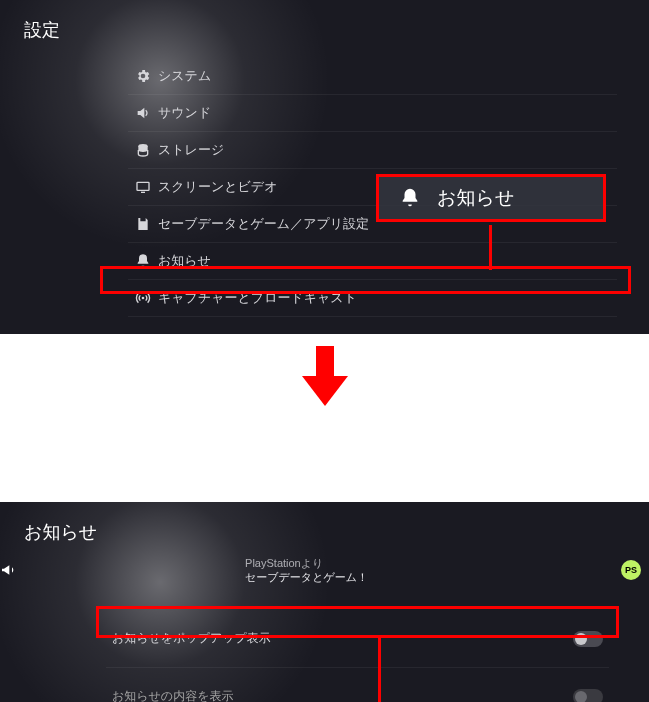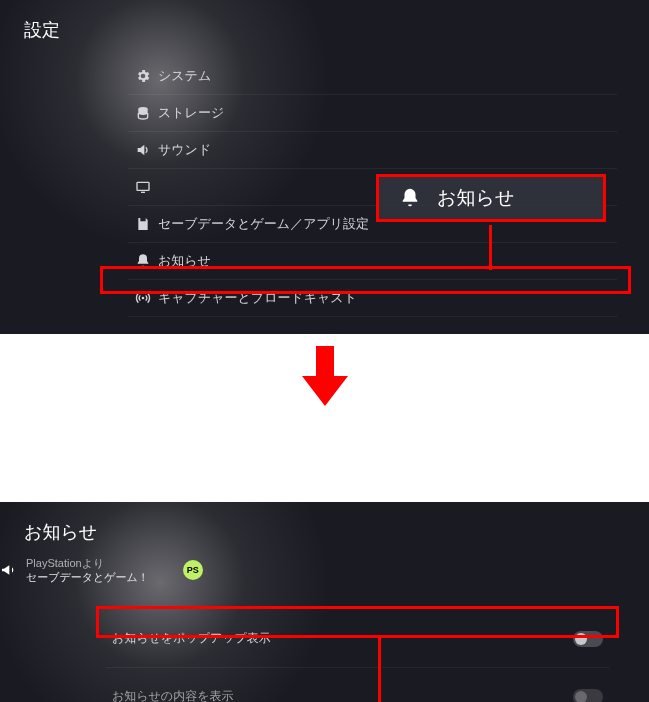--- a/index.html
+++ b/index.html
@@ -117,21 +117,21 @@
     border-right: 23px solid transparent;
     border-top: 30px solid #ff0000;
   }
 
   
   .banner {
     position: absolute;
     top: 54px; left: 0; right: 8px;
     display: flex;
     align-items: center;
-    justify-content: flex-start;
+    justify-content: space-between;
     color: #e4e4e8;
     font-size: 11px;
   }
   .banner .meg { width: 16px; height: 16px; fill: #fff; margin-right: 10px; }
   .banner .txt { line-height: 1.3; }
   .banner .ps {
     width: 20px; height: 20px;
     border-radius: 50%;
     background: #bef264;
     margin-left: 34px;
@@ -199,43 +199,44 @@
         <span class="icon">
             <svg viewBox="0 0 24 24">
               <path d="M19.4 13a7.5 7.5 0 000-2l2-1.6-2-3.4-2.4.9a7.3 7.3 0 00-1.7-1L15 3h-4l-.3 2.9a7.3 7.3 0 00-1.7 1l-2.4-.9-2 3.4L6.6 11a7.5 7.5 0 000 2l-2 1.6 2 3.4 2.4-.9a7.3 7.3 0 001.7 1L11 21h4l.3-2.9a7.3 7.3 0 001.7-1l2.4.9 2-3.4zM12 15.5A3.5 3.5 0 1115.5 12 3.5 3.5 0 0112 15.5z"></path>
             </svg>
           </span>
         <span>システム</span>
       </div>
       <div class="item">
         <span class="icon">
             <svg viewBox="0 0 24 24">
+              <path d="M4 9v6h4l6 5V4l-6 5z"></path>
+              <path d="M16 8a5 5 0 010 8" fill="none" stroke="currentColor" stroke-width="2"></path>
+            </svg>
+          </span>
+        <span>サウンド</span>
+      </div>
+      <div class="item">
+        <span class="icon">
+            <svg viewBox="0 0 24 24">
               <ellipse cx="12" cy="6" rx="7" ry="3"></ellipse>
               <path d="M5 6v6c0 1.7 3.1 3 7 3s7-1.3 7-3V6"></path>
               <path d="M5 12v6c0 1.7 3.1 3 7 3s7-1.3 7-3v-6" fill="none" stroke="currentColor" stroke-width="2"></path>
             </svg>
           </span>
         <span>ストレージ</span>
       </div>
       <div class="item">
         <span class="icon">
             <svg viewBox="0 0 24 24">
-              <path d="M4 9v6h4l6 5V4l-6 5z"></path>
-              <path d="M16 8a5 5 0 010 8" fill="none" stroke="currentColor" stroke-width="2"></path>
-            </svg>
-          </span>
-        <span>サウンド</span>
-      </div>
-      <div class="item">
-        <span class="icon">
-            <svg viewBox="0 0 24 24">
               <rect x="3" y="5" width="18" height="12" rx="1" fill="none" stroke="currentColor" stroke-width="2"></rect>
               <rect x="9" y="19" width="6" height="2"></rect>
             </svg>
           </span>
+        <span>スクリーンとビデオ</span>
       </div>
       <div class="item">
         <span class="icon">
             <svg viewBox="0 0 24 24">
               <path d="M5 3h11l3 3v15H5zM8 3v5h8V3zM8 14h8v6H8z"></path>
             </svg>
           </span>
         <span>セーブデータとゲーム／アプリ設定</span>
       </div>
       <div class="item">

